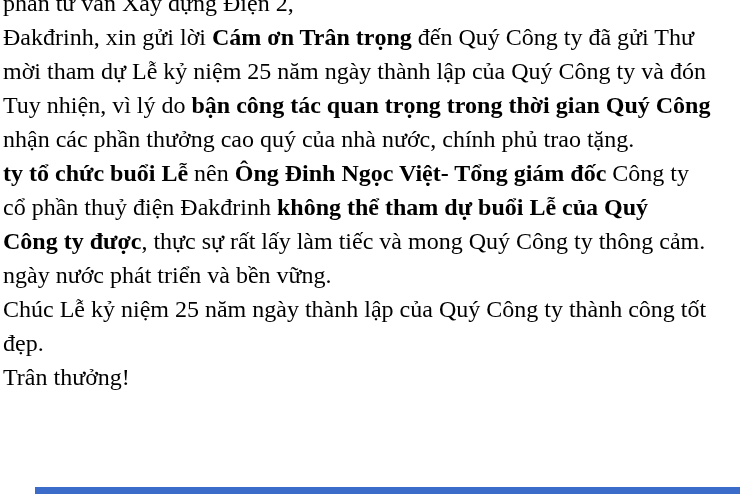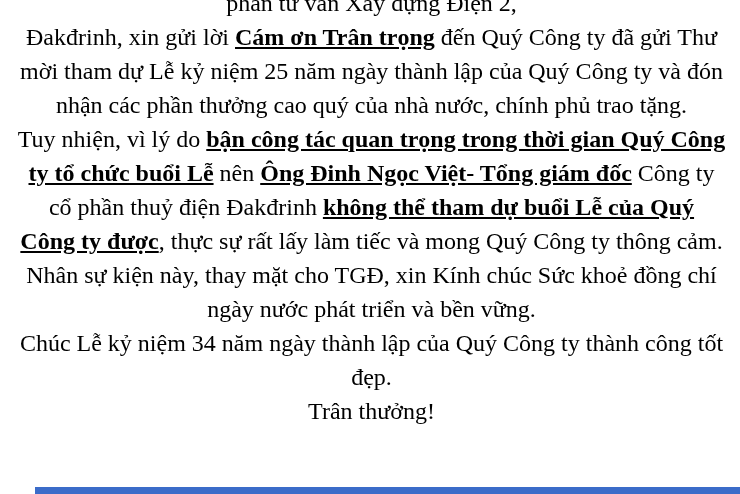--- a/index.html
+++ b/index.html
@@ -11,60 +11,57 @@
     height: 494px;
     overflow: hidden;
     background: #ffffff;
     position: relative;
     font-family: "Liberation Serif", "DejaVu Serif", serif;
   }
   .page {
     position: absolute;
     inset: 0;
     overflow: hidden;
-    text-align: center;
   }
   .text-block {
     position: absolute;
     top: -14px;            
     left: 3px;
     right: 0;
     color: #000000;
     font-size: 24px;
     line-height: 34px;
   }
   .line {
     height: 34px;
     white-space: nowrap;
   }
   .bold {
     font-weight: bold;
-    text-decoration: underline;
   }
   .bottom-bar {
     position: absolute;
     left: 35px;
     right: 0;
     bottom: 0;
     height: 7px;
   }
 </style>
 </head>
 <body style="background: rgb(255, 255, 255);">
 
 <div class="page">
   <div class="text-block" style="color: rgb(0, 0, 0);">
       <div class="line"><span class="">phần tư vấn Xây dựng Điện 2,</span></div>
       <div class="line"><span class="">Đakđrinh, xin gửi lời </span><span class="bold">Cám ơn Trân trọng</span><span class=""> đến Quý Công ty đã gửi Thư</span></div>
       <div class="line"><span class="">mời tham dự Lễ kỷ niệm 25 năm ngày thành lập của Quý Công ty và đón</span></div>
+      <div class="line"><span class="">Tuy nhiện, vì lý do </span><span class="bold">bận công tác quan trọng trong thời gian Quý Công</span></div>
       <div class="line"><span class="">nhận các phần thưởng cao quý của nhà nước, chính phủ trao tặng.</span></div>
-      <div class="line"><span class="">Tuy nhiện, vì lý do </span><span class="bold">bận công tác quan trọng trong thời gian Quý Công</span></div>
       <div class="line"><span class="bold">ty tổ chức buổi Lễ</span><span class=""> nên </span><span class="bold">Ông Đinh Ngọc Việt- Tổng giám đốc</span><span class=""> Công ty</span></div>
       <div class="line"><span class="">cổ phần thuỷ điện Đakđrinh </span><span class="bold">không thể tham dự buổi Lễ của Quý</span></div>
       <div class="line"><span class="bold">Công ty được</span><span class="">, thực sự rất lấy làm tiếc và mong Quý Công ty thông cảm.</span></div>
-      <div class="line"><span class="">Nhân sự kiện này, thay mặt cho TGĐ, xin Kính chúc Sức khoẻ đồng chí</span></div>
       <div class="line"><span class="">ngày nước phát triển và bền vững.</span></div>
-      <div class="line"><span class="">Chúc Lễ kỷ niệm 34 năm ngày thành lập của Quý Công ty thành công tốt</span></div>
+      <div class="line"><span class="">Chúc Lễ kỷ niệm 25 năm ngày thành lập của Quý Công ty thành công tốt</span></div>
       <div class="line"><span class="">đẹp.</span></div>
       <div class="line"><span class="">Trân thưởng!</span></div>
     </div>
   <div class="bottom-bar" style="background: rgb(59, 108, 201);"></div>
 </div>
 
 </body></html>

